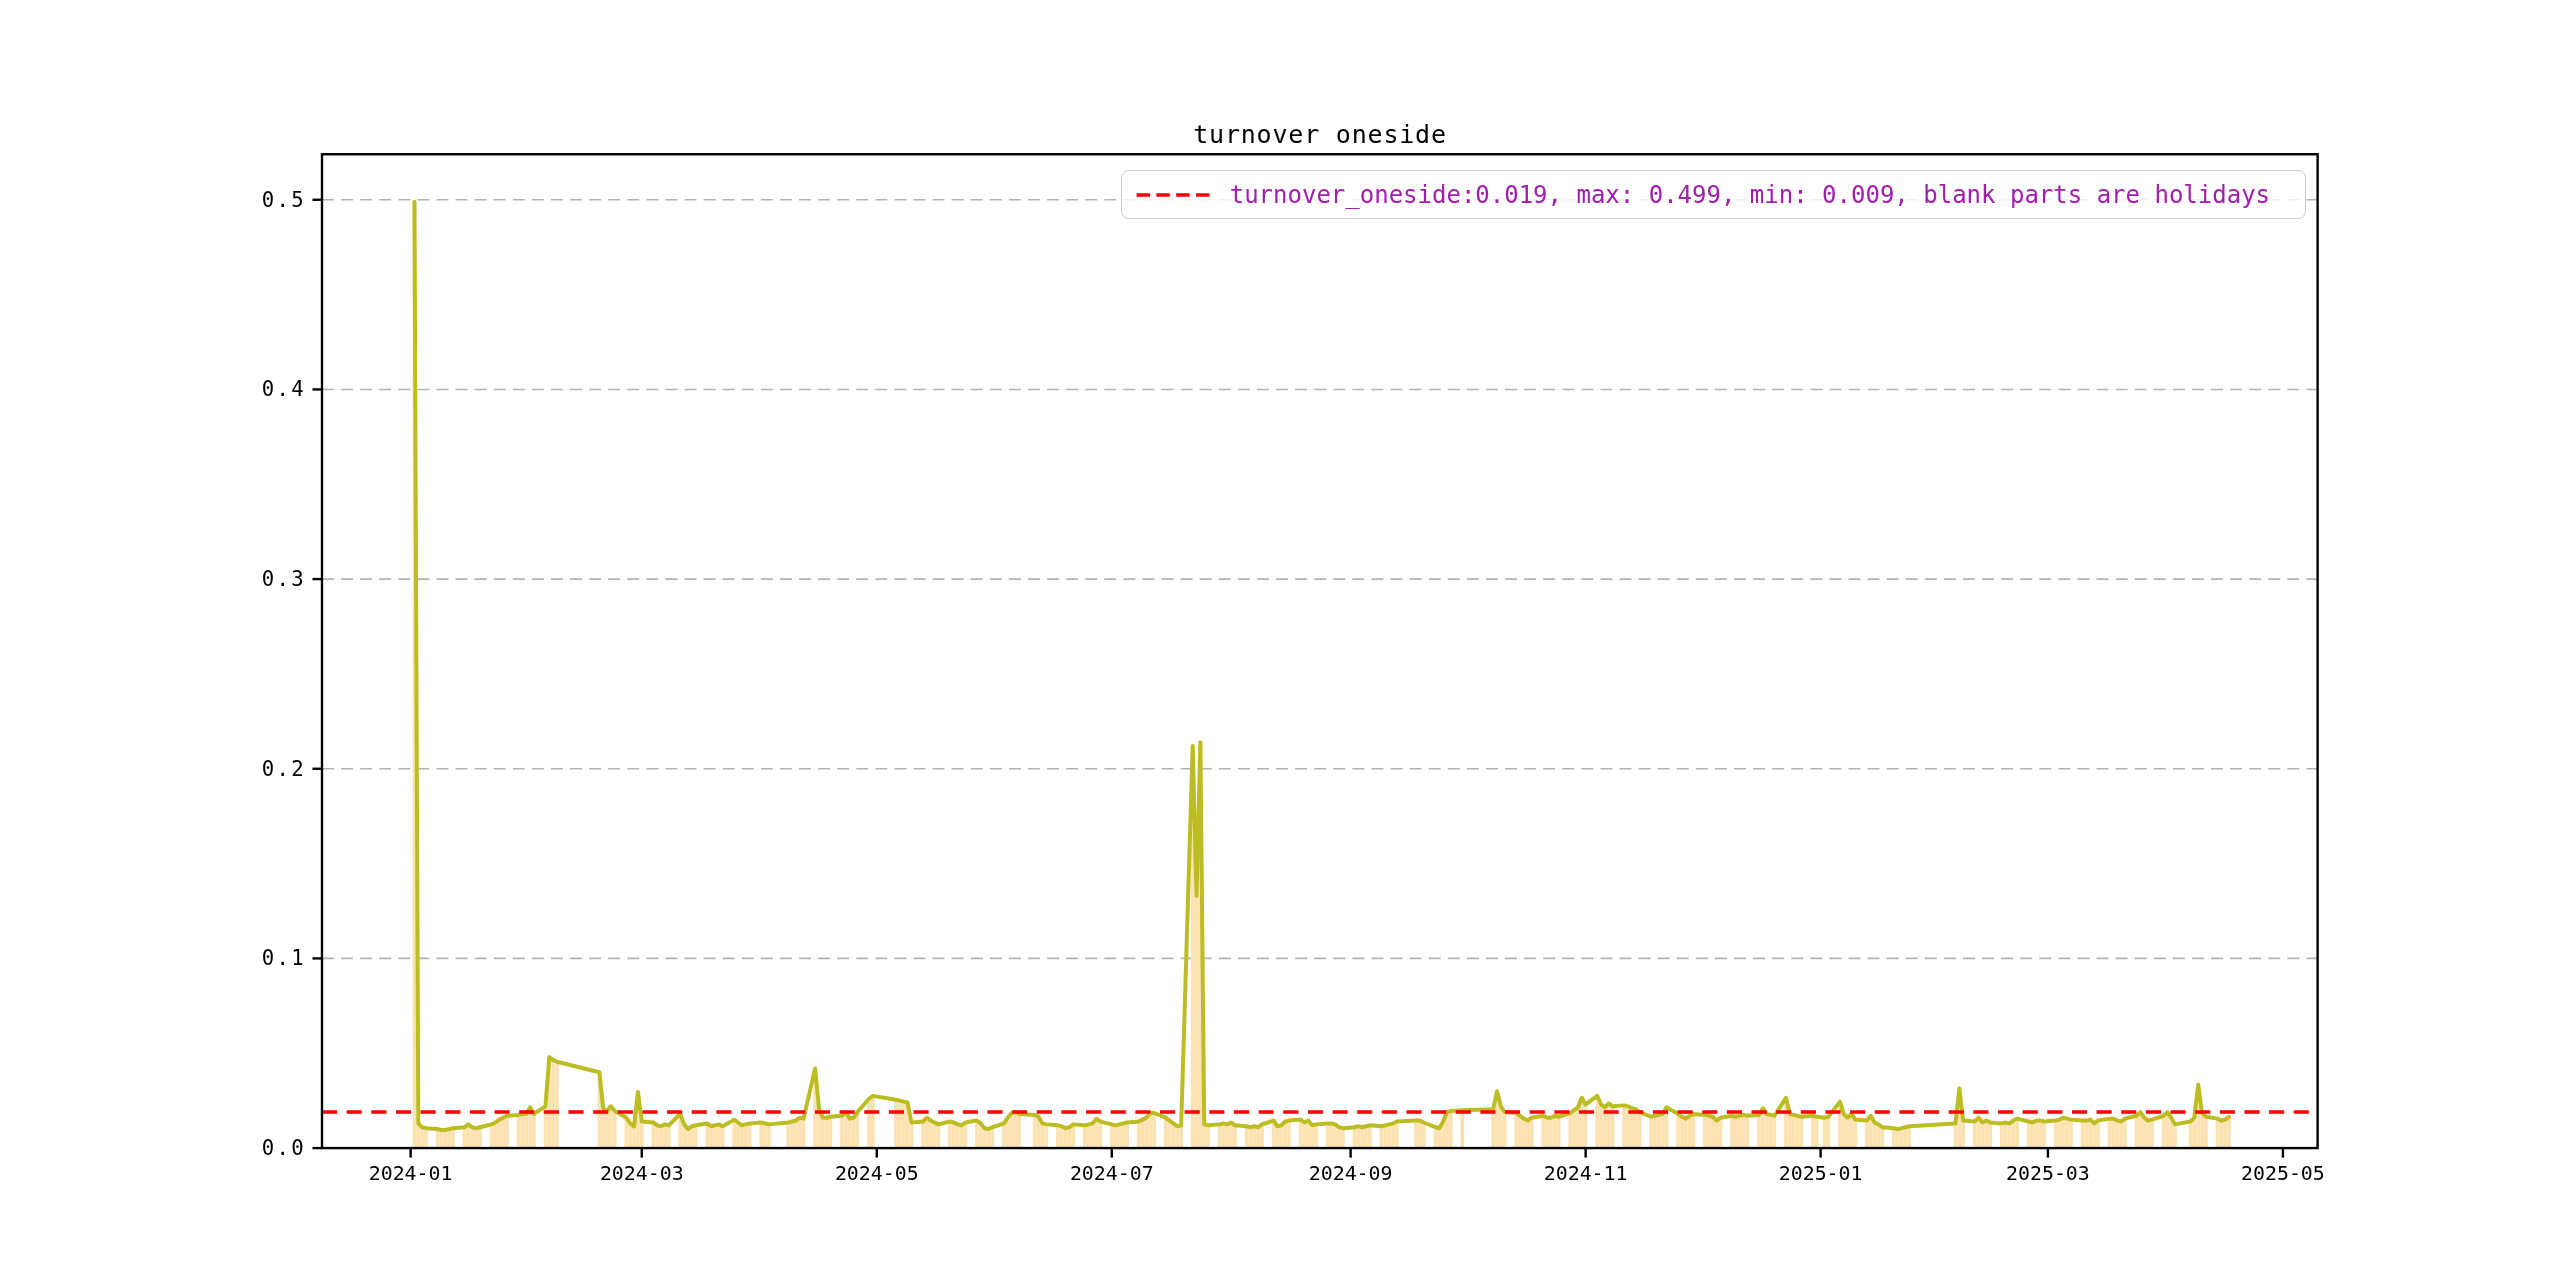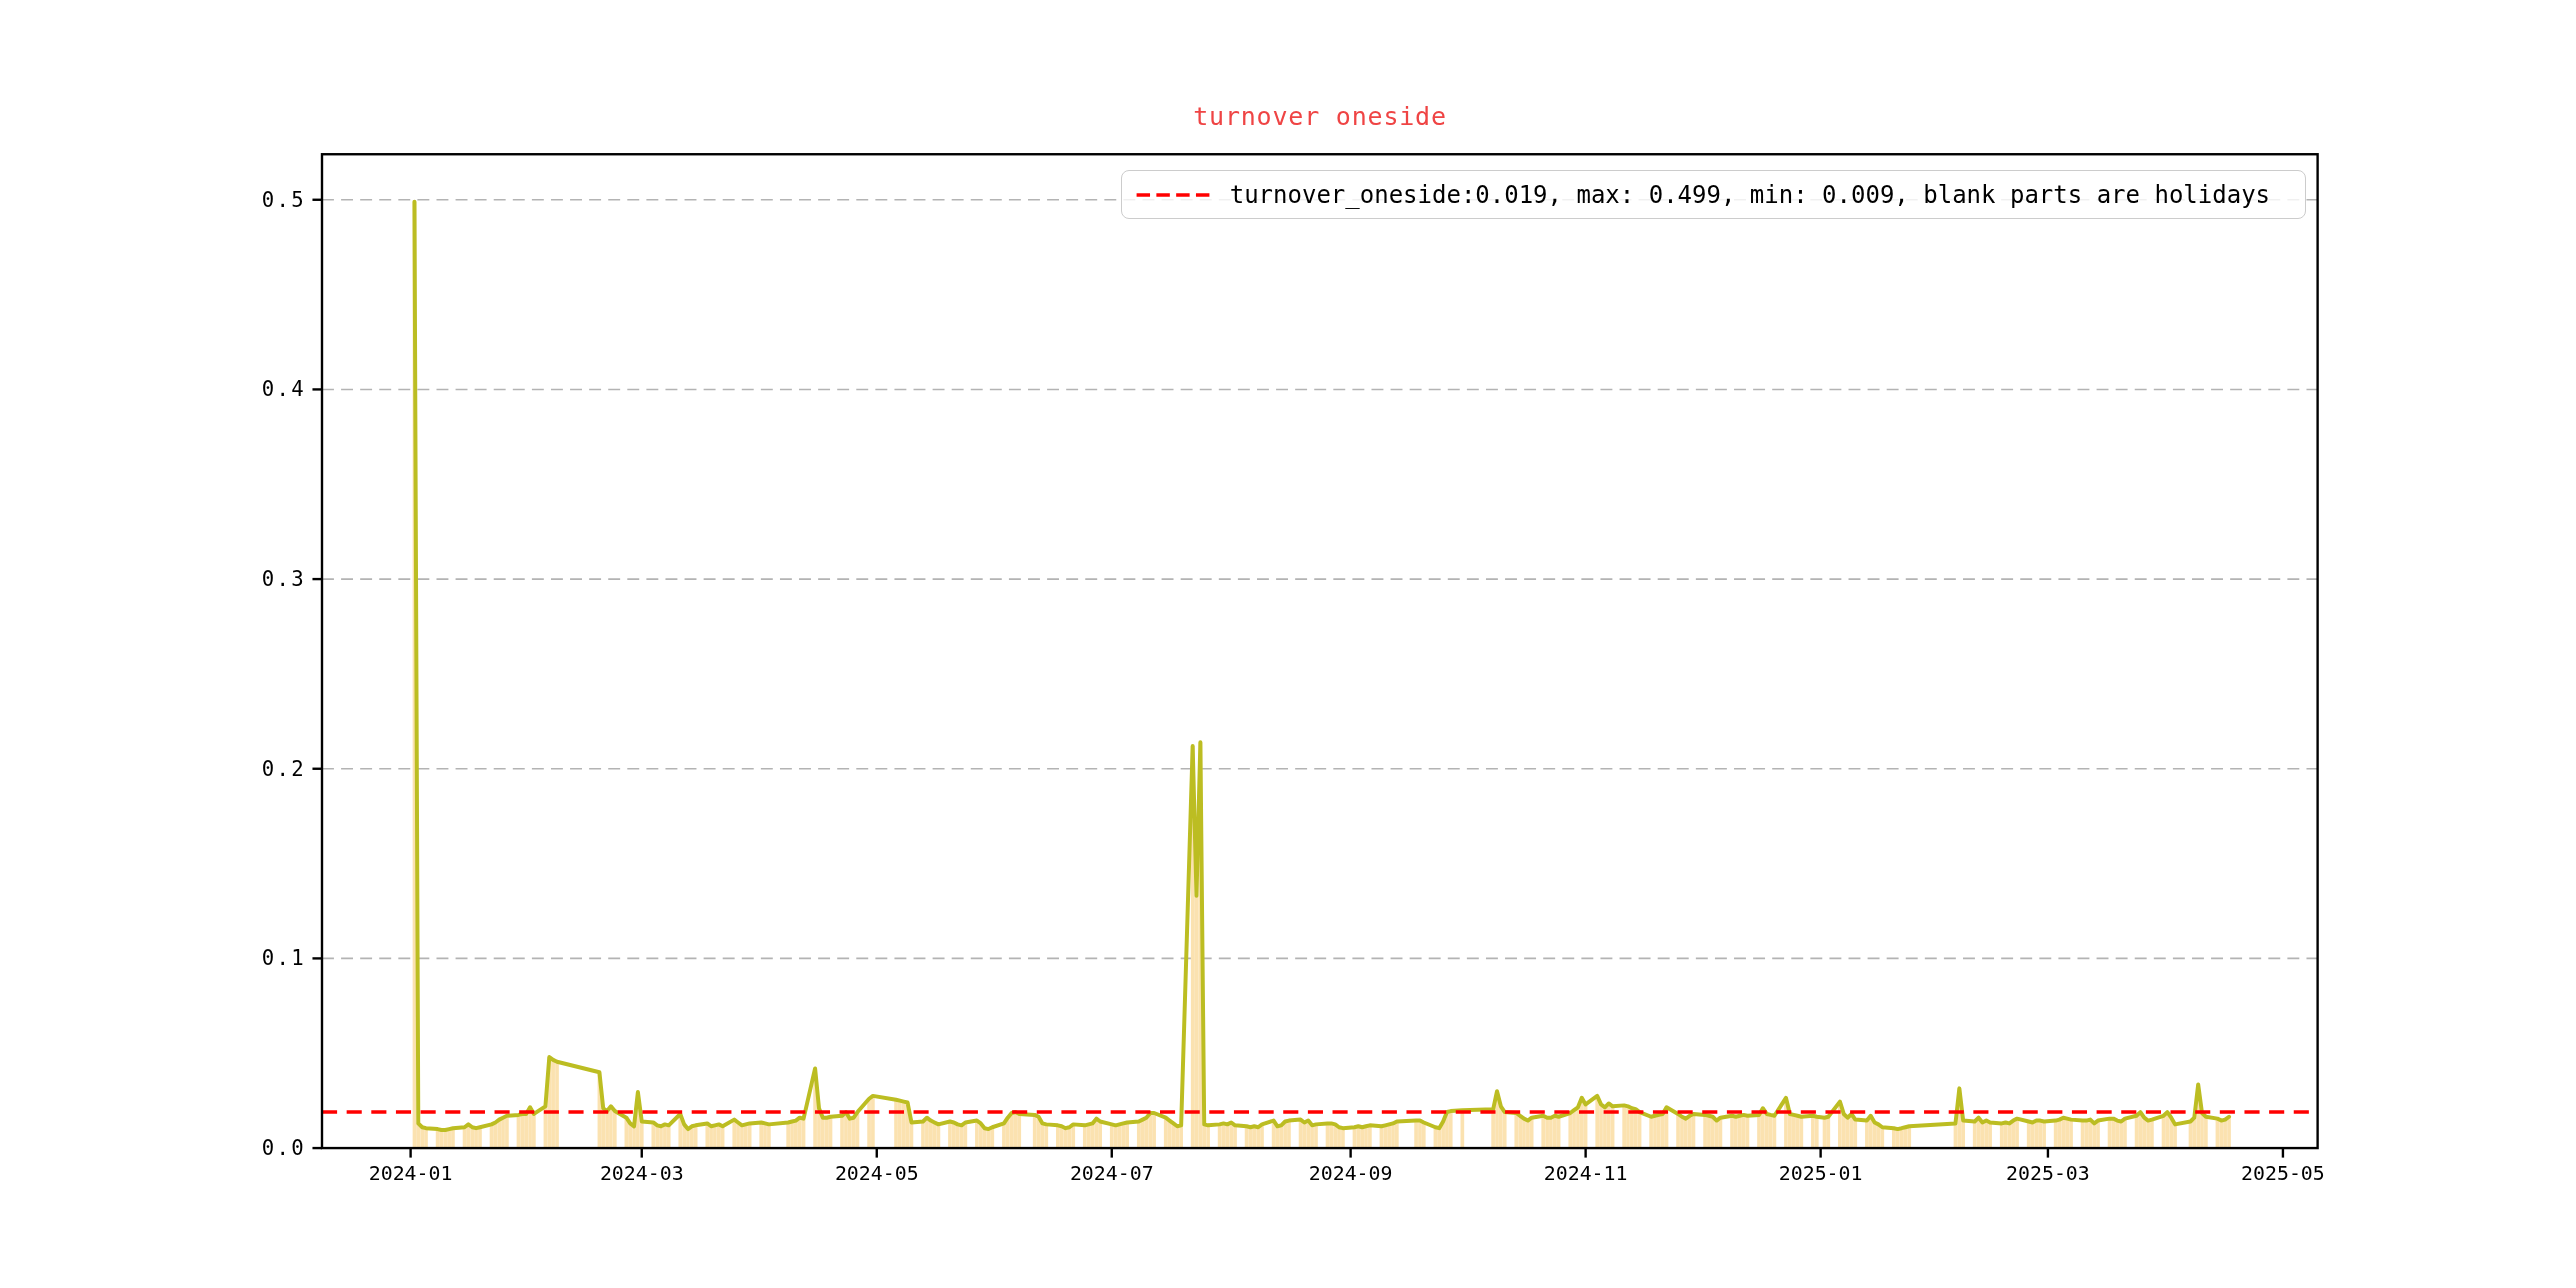--- a/index.html
+++ b/index.html
@@ -1,26 +1,26 @@
 <!DOCTYPE html>
 <html style="font-size:12.7px"><head>
 <meta charset="utf-8">
 <style>
   html,body{margin:0;padding:0;background:#ffffff;}
   .figure{position:relative;width:2576px;height:1288px;background:#ffffff;overflow:hidden;
           font-family:"DejaVu Sans Mono", monospace;}
   .chart-svg{position:absolute;left:0;top:0;width:2576px;height:1288px;}
-  .chart-title{position:absolute;left:1320px;top:102px;transform:translateX(-50%);
-               font-size:25px;color:#ef4444;white-space:nowrap;letter-spacing:0.8px;}
+  .chart-title{position:absolute;left:1320px;top:120px;transform:translateX(-50%);
+               font-size:25px;color:#000000;white-space:nowrap;letter-spacing:0.8px;}
   .legend-box{position:absolute;left:1121px;top:170px;width:1185px;height:49px;
               box-sizing:border-box;border:1.6px solid #cccccc;border-radius:8px;
               background:rgba(255,255,255,0.8);display:flex;align-items:center;
               padding-left:12.7px;z-index:3;}
   .legend-swatch{width:76px;height:8px;margin-right:19px;flex:0 0 auto;}
-  .legend-label{font-size:24px;color:#000000;white-space:nowrap;}
+  .legend-label{font-size:24px;color:#a21caf;white-space:nowrap;}
   text{fill:#000;font-family:"DejaVu Sans Mono", monospace;}
 </style>
 </head>
 <body>
 
 <div class="figure">
   <svg class="chart-svg" id="chart" viewBox="0 0 3240 1620" xmlns="http://www.w3.org/2000/svg">
       <line x1="393" y1="1444" x2="405" y2="1444" stroke="#000000" stroke-width="3"></line>
       <text x="385" y="1444" text-anchor="end" dominant-baseline="central" font-size="26px" letter-spacing="3">0.0</text>
       <line x1="405" y1="1205.4503816793892" x2="2915" y2="1205.4503816793892" stroke="#b3b3b3" stroke-width="2" stroke-dasharray="15 9"></line>

